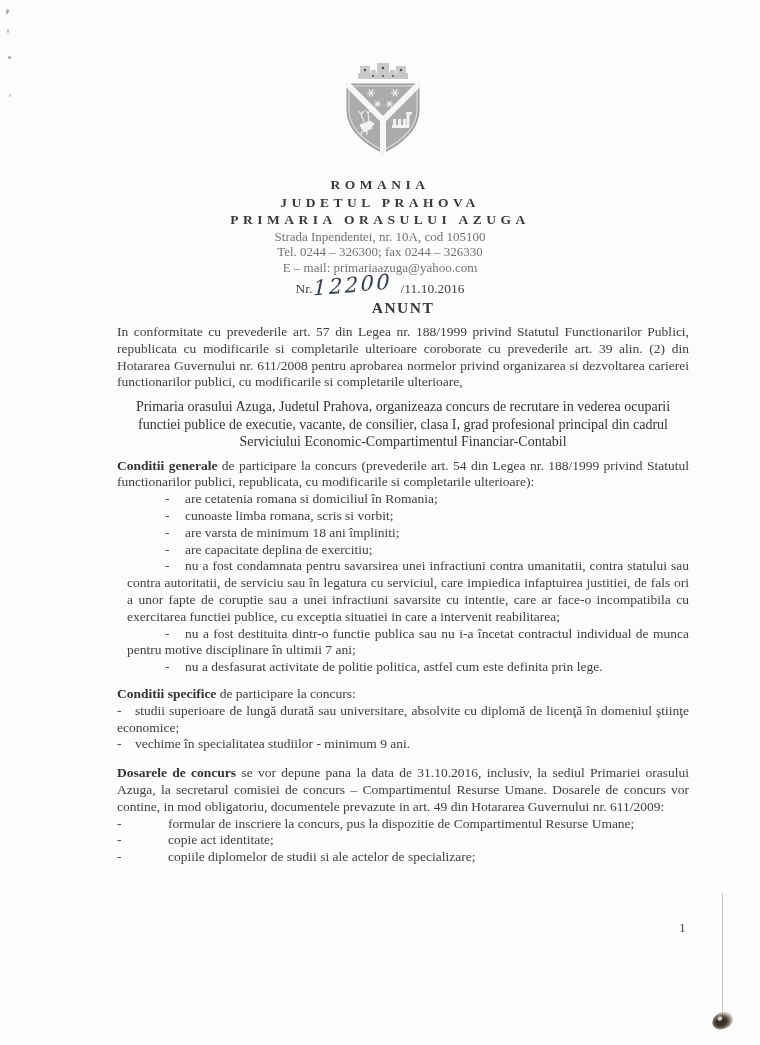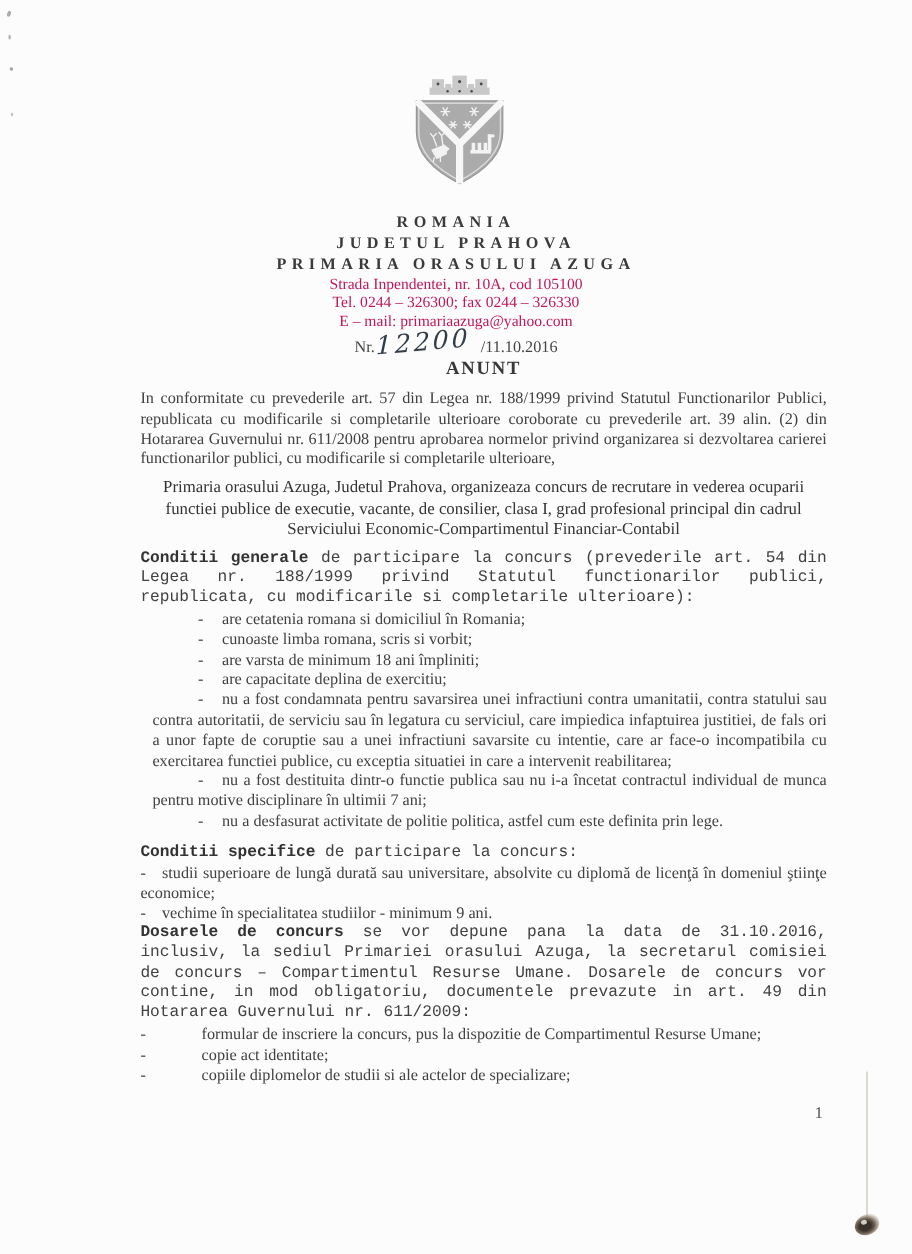--- a/index.html
+++ b/index.html
@@ -8,41 +8,41 @@
     background:#fcfcfc; overflow:hidden;
     font-family:"Liberation Serif","DejaVu Serif",serif;
     color:#414141;
   }
   
   .crest { position:absolute; top:62px; left:340px; }
   .letterhead { position:absolute; top:176px; left:0; width:760px;
     box-sizing:border-box; text-align:center; }
   .lh-caps { font-weight:bold; font-size:13.5px; letter-spacing:4.5px;
     line-height:17.5px; color:#3a3a3a; white-space:nowrap; }
-  .lh-addr { font-size:13px; line-height:15.5px; color:#be185d; white-space:nowrap; }
+  .lh-addr { font-size:13px; line-height:15.5px; color:#737373; white-space:nowrap; }
   .lh-reg { font-size:13.5px; margin-top:2px; height:24px; color:#444;
     display:flex; align-items:center; justify-content:center; }
   .reg-number {
     font-family:"DejaVu Serif",serif; font-style:italic; font-size:21px;
     letter-spacing:2.5px; color:#333c49; display:inline-block;
     transform:rotate(-5deg) skewX(-6deg) translateY(-4px);
     margin:0 8px 0 1px;
   }
   
   .doc-title { position:absolute; top:299px; left:117px; width:572px;
     text-align:center; font-weight:bold; font-size:15.5px;
     letter-spacing:1.5px; color:#383838; }
   .body-text { position:absolute; top:324px; left:117px; width:572px;
     font-size:13.5px; line-height:16.8px; text-align:justify; }
   .para-announce { text-align:center; font-weight:normal; font-size:14px;
     line-height:17.5px; margin-top:7px; padding:0 6px; color:#333; }
-  .section-heading { margin-top:7px;font-family:Liberation Mono, monospace; }
+  .section-heading { margin-top:7px; }
   .section-heading b { color:#333; }
   .heading-spec { margin-top:10px; }
-  .heading-doss { margin-top:0; }
+  .heading-doss { margin-top:12px; }
   .bullet { text-indent:0; }
   .list-general .bullet { text-indent:38px;margin-left:10px; }
   .b-marker { display:inline-block; text-indent:0; }
   .list-general  .b-marker { width:20px; }
   .list-specific .b-marker { width:18px; }
   .list-dossier  .b-marker { width:51px; }
   .page-num { position:absolute; top:920px; left:679px; font-size:13.5px; color:#4c4c4c; }
   
   .speck { position:absolute; background:#6a6a6a; border-radius:50%; }
   .speck.s1 { left:6px;  top:9px;  width:3px; height:5px; opacity:.55; transform:rotate(20deg); }

